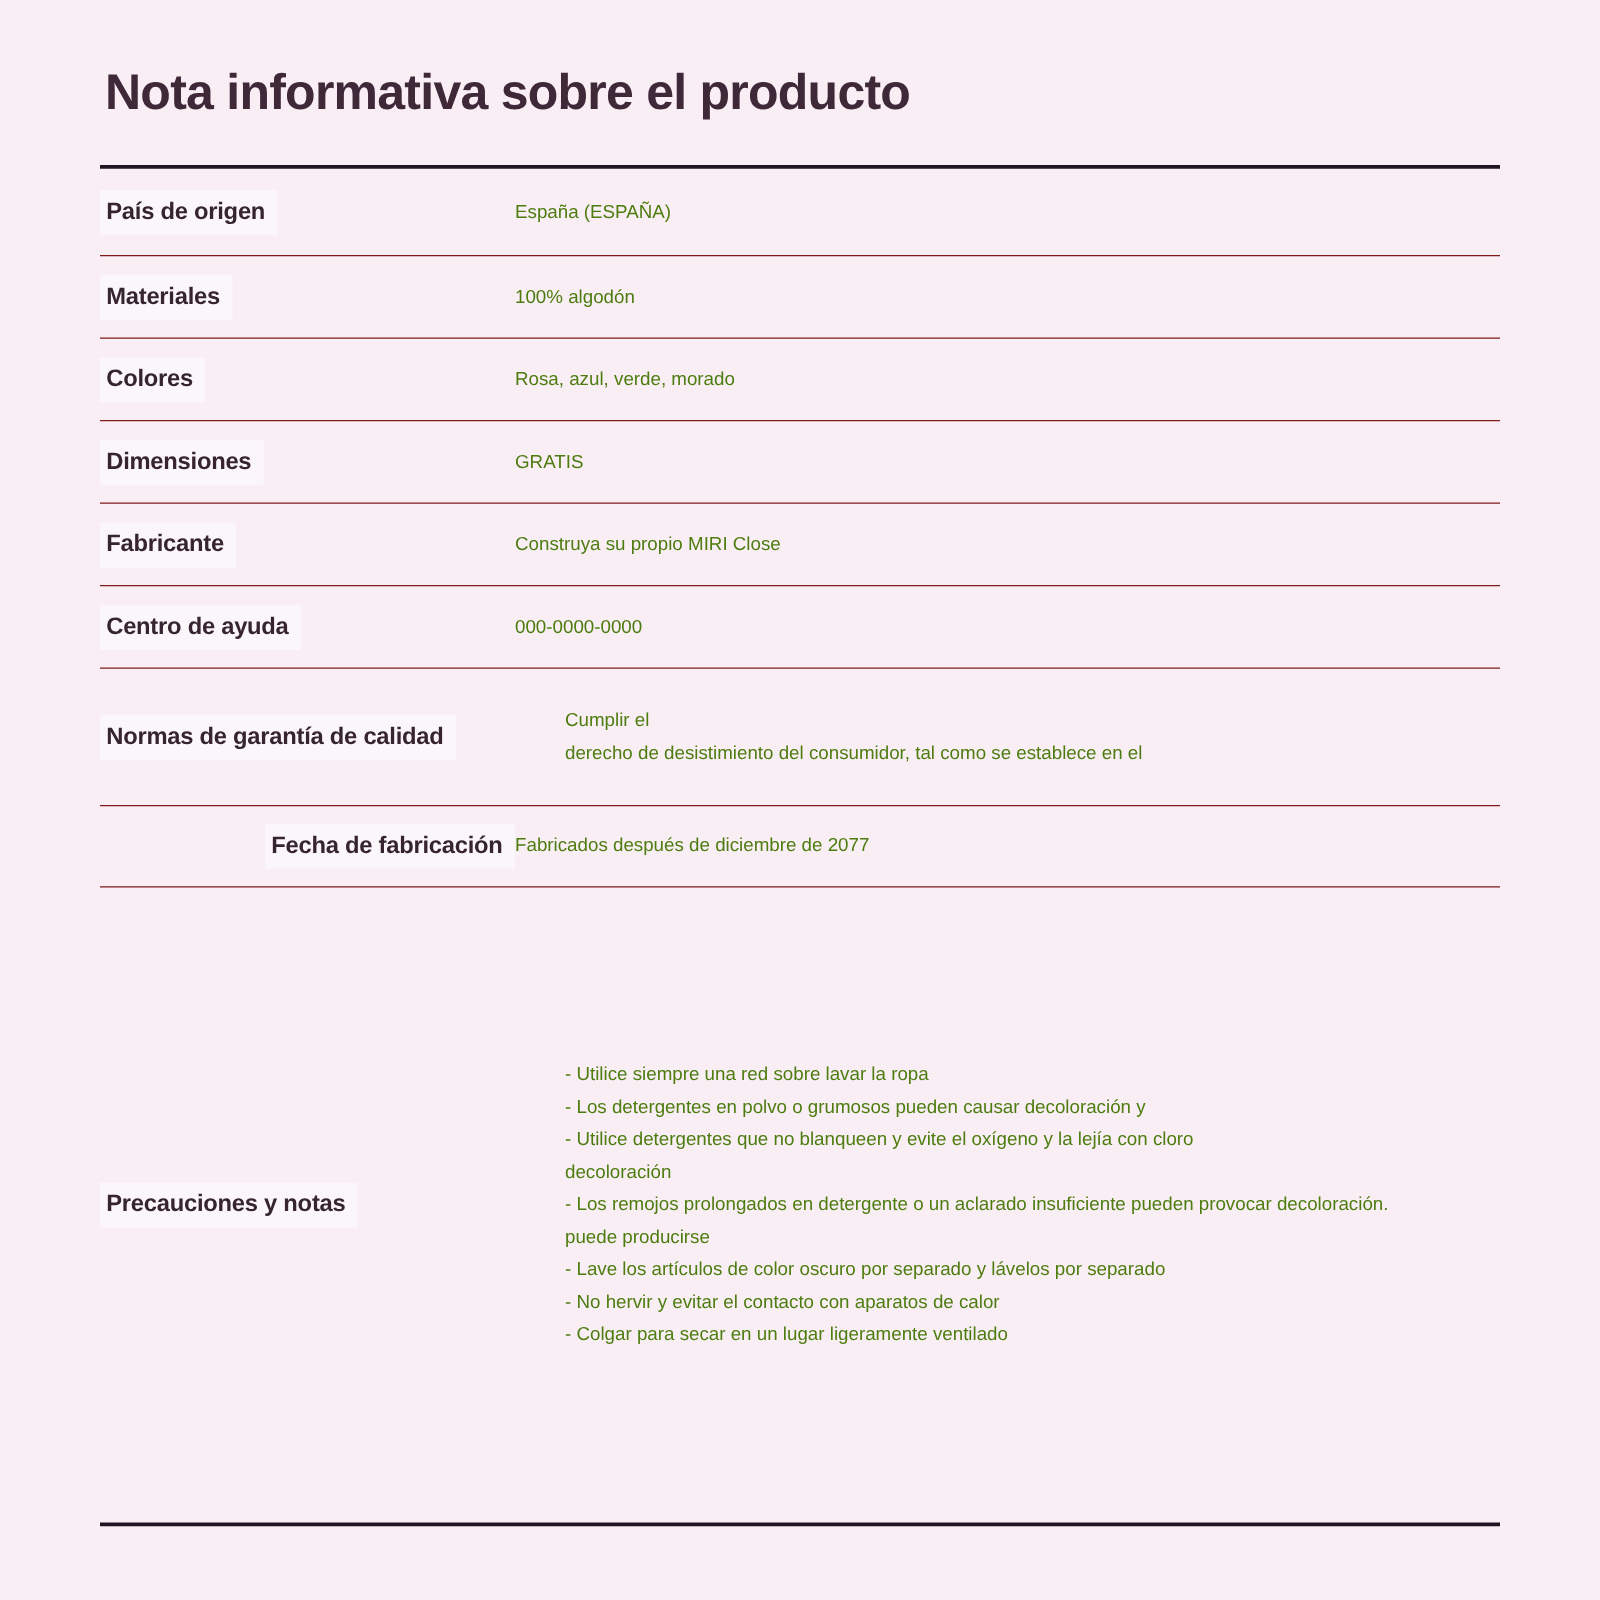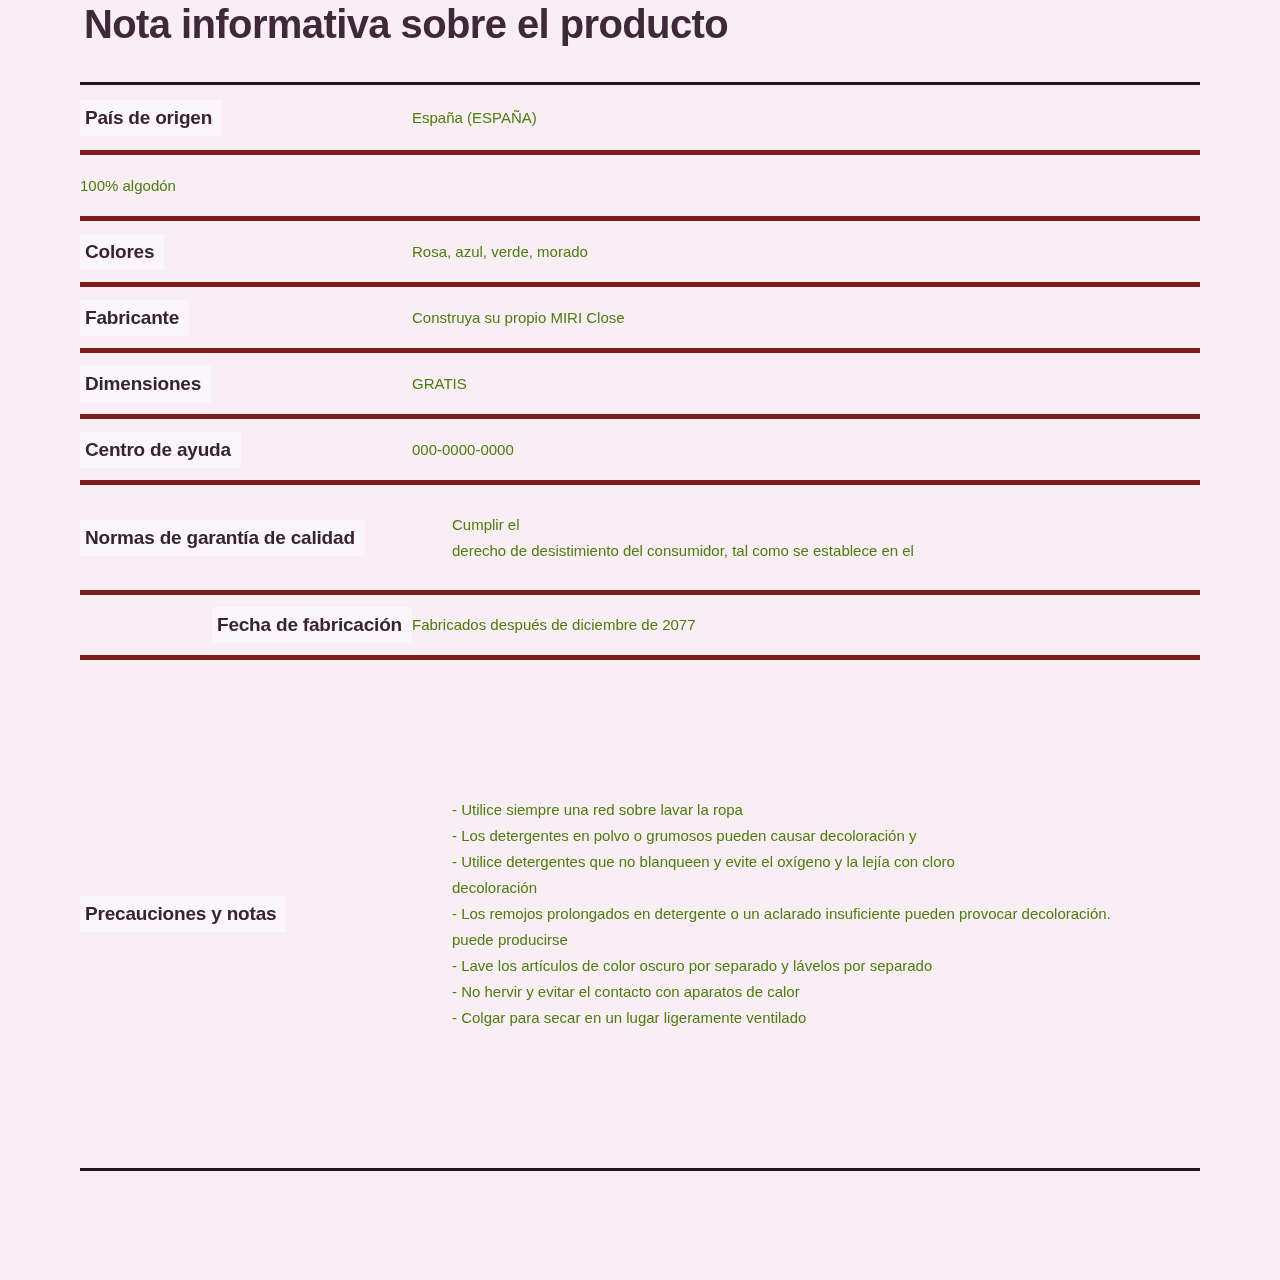--- a/index.html
+++ b/index.html
@@ -9,20 +9,21 @@
   body {
     width: 1280px;
     height: 1280px;
     background: #f8eef4;
     font-family: "Liberation Sans", sans-serif;
     overflow: hidden;
   }
   .container {
     width: 1120px;
     margin-left: 80px;
+    padding-top: 50px;
     box-sizing: border-box;
   }
   .page-title {
     margin: 0 0 0 4px;
     font-size: 40px;
     font-weight: 700;
     letter-spacing: -0.6px;
     color: #3f2838;
     line-height: 48px;
   }
@@ -35,21 +36,21 @@
   .rule-top {
     margin-top: 34px;
   }
   .info-table {
     width: 100%;
   }
   .info-row {
     display: flex;
     align-items: center;
     min-height: 66px;
-    border-bottom: 5px solid #7f1d1d;
+    border-bottom: 1px solid #7f1d1d;
     box-sizing: border-box;
   }
   .info-row.row-first    { min-height: 70px; }
   .info-row.row-normas   { min-height: 110px; }
   .info-row.row-fecha    { min-height: 65px; text-align: right; }
   .info-row.row-precauciones {
     min-height: 508px;
     border-bottom: none;
   }
   .cell-label {
@@ -85,36 +86,37 @@
   <div class="rule-dark rule-top"></div>
 
   <div class="info-table">
 
     <div class="info-row row-first">
       <div class="cell-label"><span class="hl">País de origen</span></div>
       <div class="cell-value">España (ESPAÑA)</div>
     </div>
 
     <div class="info-row">
+      <div class="cell-label"><span class="hl">Materiales</span></div>
       <div class="cell-value">100% algodón</div>
     </div>
 
     <div class="info-row">
       <div class="cell-label"><span class="hl">Colores</span></div>
       <div class="cell-value">Rosa, azul, verde, morado</div>
     </div>
 
     <div class="info-row">
-      <div class="cell-label"><span class="hl">Fabricante</span></div>
-      <div class="cell-value">Construya su propio MIRI Close</div>
+      <div class="cell-label"><span class="hl">Dimensiones</span></div>
+      <div class="cell-value">GRATIS</div>
     </div>
 
     <div class="info-row">
-      <div class="cell-label"><span class="hl">Dimensiones</span></div>
-      <div class="cell-value">GRATIS</div>
+      <div class="cell-label"><span class="hl">Fabricante</span></div>
+      <div class="cell-value">Construya su propio MIRI Close</div>
     </div>
 
     <div class="info-row">
       <div class="cell-label"><span class="hl">Centro de ayuda</span></div>
       <div class="cell-value">000-0000-0000</div>
     </div>
 
     <div class="info-row row-normas">
       <div class="cell-label"><span class="hl">Normas de garantía de calidad</span></div>
       <div class="cell-value">

